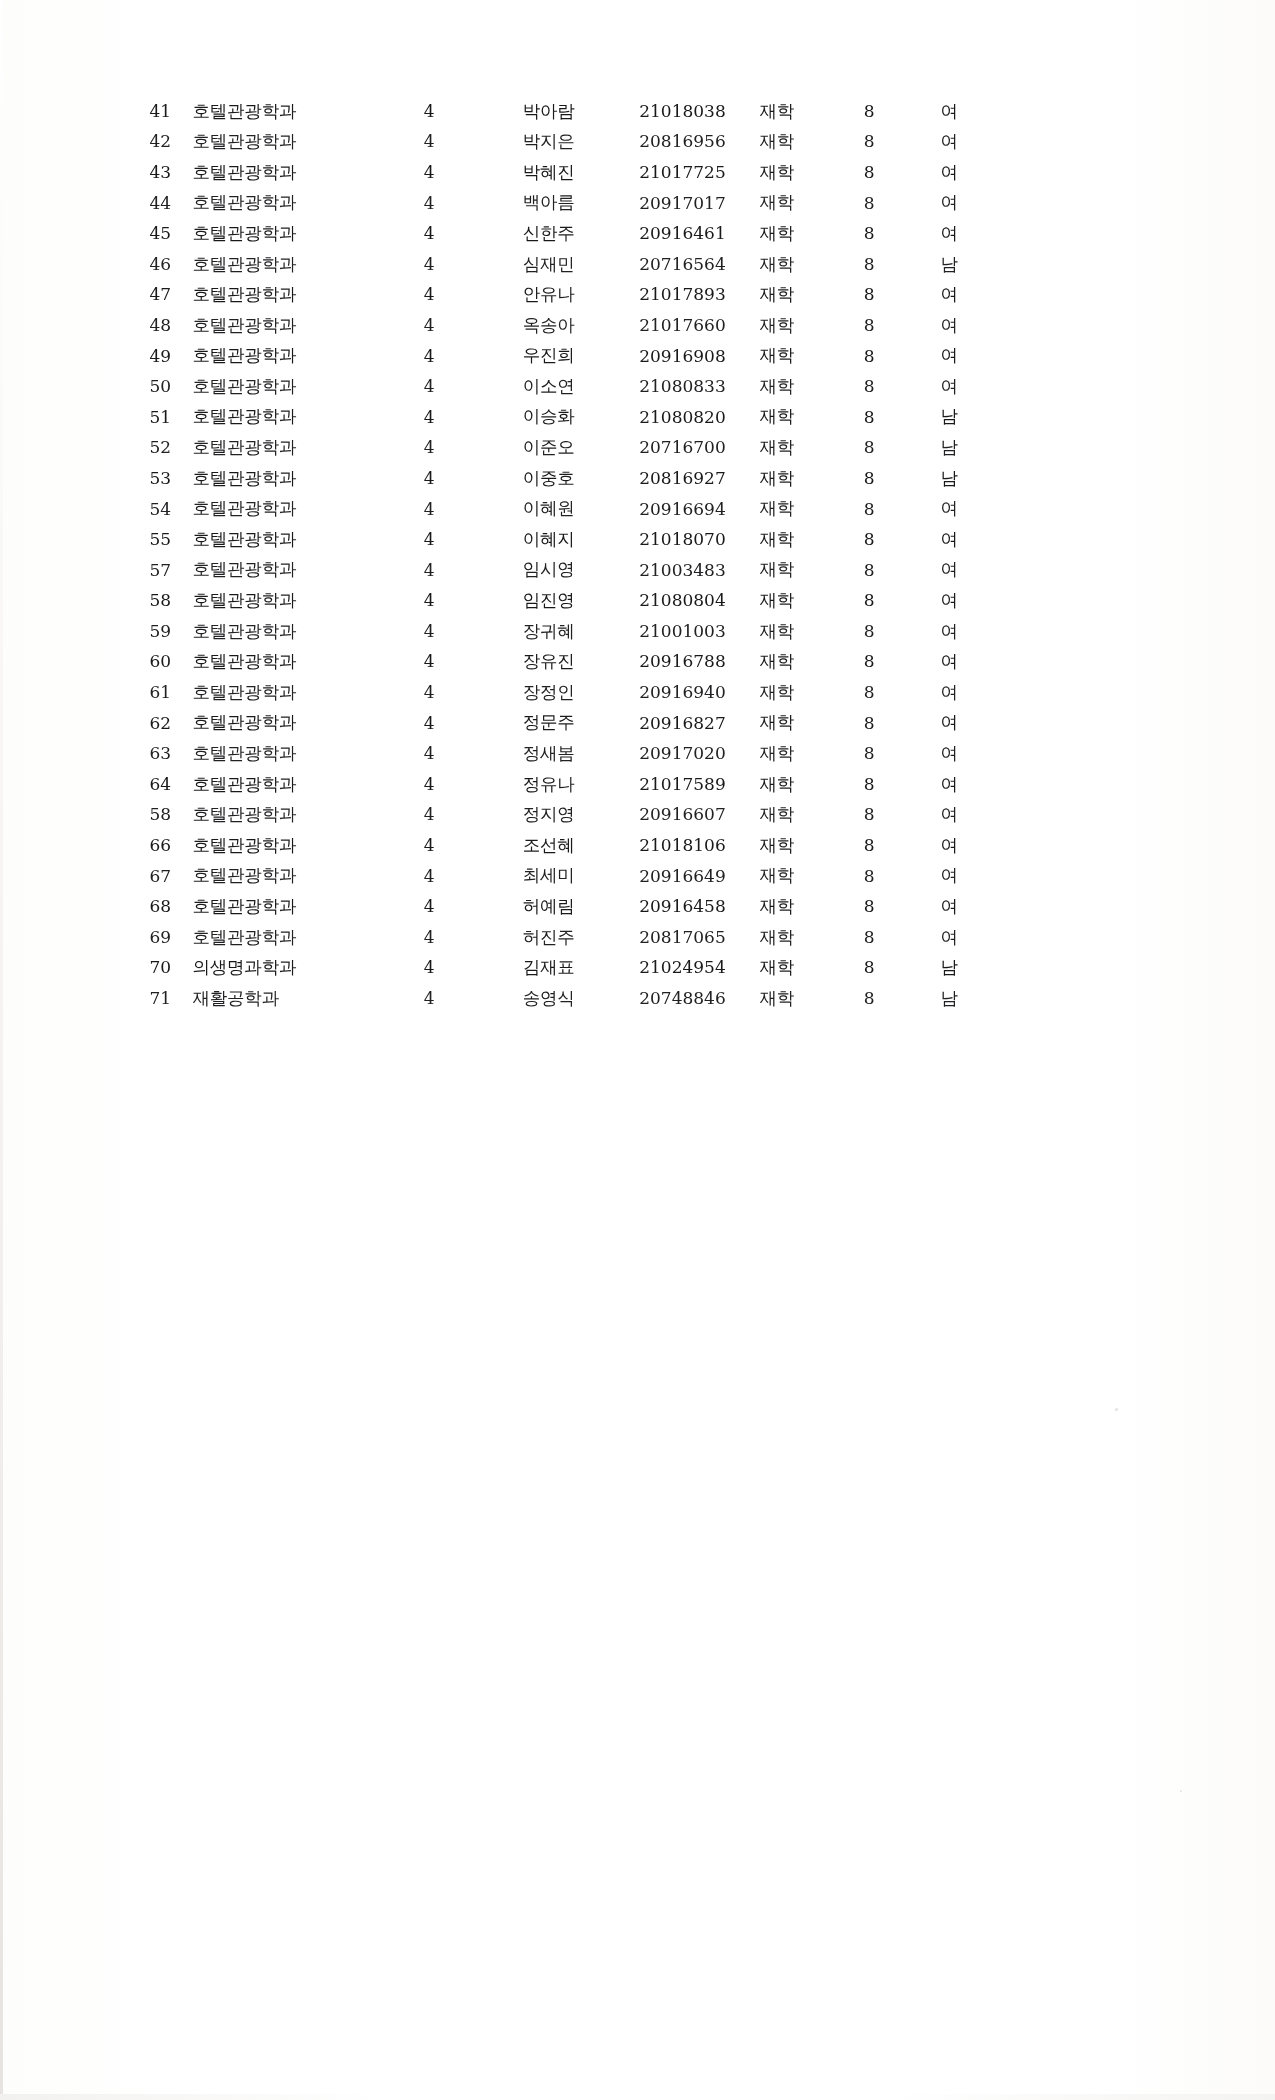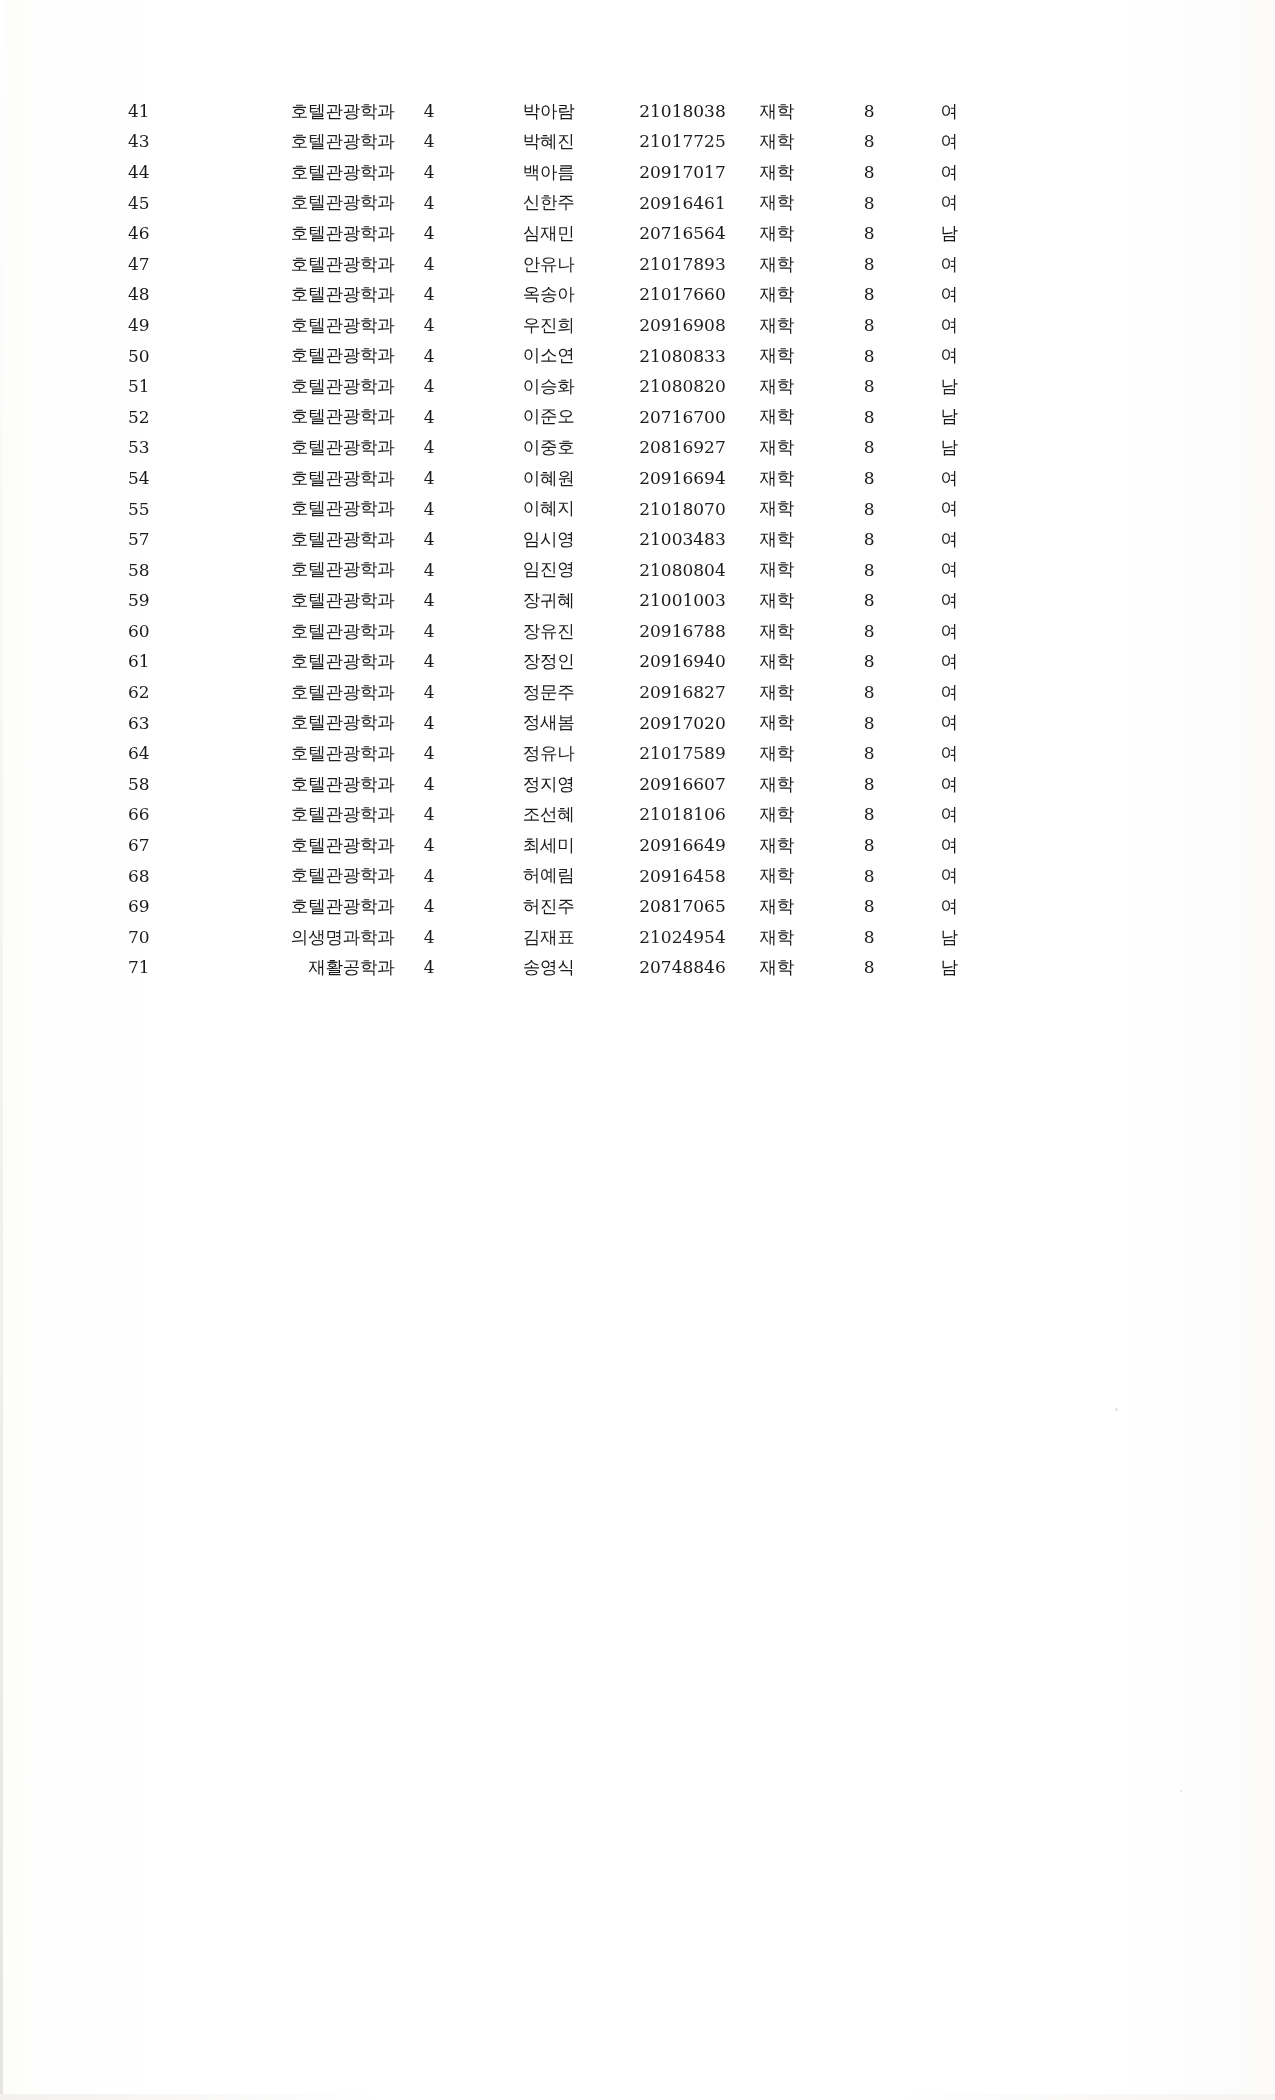--- a/index.html
+++ b/index.html
@@ -63,22 +63,22 @@
   }
 
   table.roster-table td {
     padding: 0;
     height: 30.6px;
     vertical-align: middle;
     white-space: nowrap;
   }
 
   
-  .c-no     { width: 58px;  }
-  .c-dept   { width: 182px; text-align: right; margin-top: 48px; }
+  .c-no     { width: 58px;  text-align: center; }
+  .c-dept   { width: 182px; text-align: left; margin-top: 48px; }
   .c-grade  { width: 62px;  text-align: center; }
   .c-name   { width: 100px; text-align: right; }
   .c-id     { width: 136px; text-align: right; }
   .c-status { width: 92px;  text-align: center; }
   .c-sem    { width: 74px;  text-align: center; }
   .c-gender { width: 70px;  text-align: center; }
 
   .c-no, .c-grade, .c-id, .c-sem {
     font-family: "DejaVu Serif", "Liberation Serif", serif;
     font-size: 17px;
@@ -108,20 +108,30 @@
             <td class="c-no">41</td>
             <td class="c-dept">호텔관광학과</td>
             <td class="c-grade">4</td>
             <td class="c-name">박아람</td>
             <td class="c-id">21018038</td>
             <td class="c-status">재학</td>
             <td class="c-sem">8</td>
             <td class="c-gender">여</td>
           </tr>
           <tr class="row">
+            <td class="c-no">42</td>
+            <td class="c-dept">호텔관광학과</td>
+            <td class="c-grade">4</td>
+            <td class="c-name">박지은</td>
+            <td class="c-id">20816956</td>
+            <td class="c-status">재학</td>
+            <td class="c-sem">8</td>
+            <td class="c-gender">여</td>
+          </tr>
+          <tr class="row">
             <td class="c-no">43</td>
             <td class="c-dept">호텔관광학과</td>
             <td class="c-grade">4</td>
             <td class="c-name">박혜진</td>
             <td class="c-id">21017725</td>
             <td class="c-status">재학</td>
             <td class="c-sem">8</td>
             <td class="c-gender">여</td>
           </tr>
           <tr class="row">

